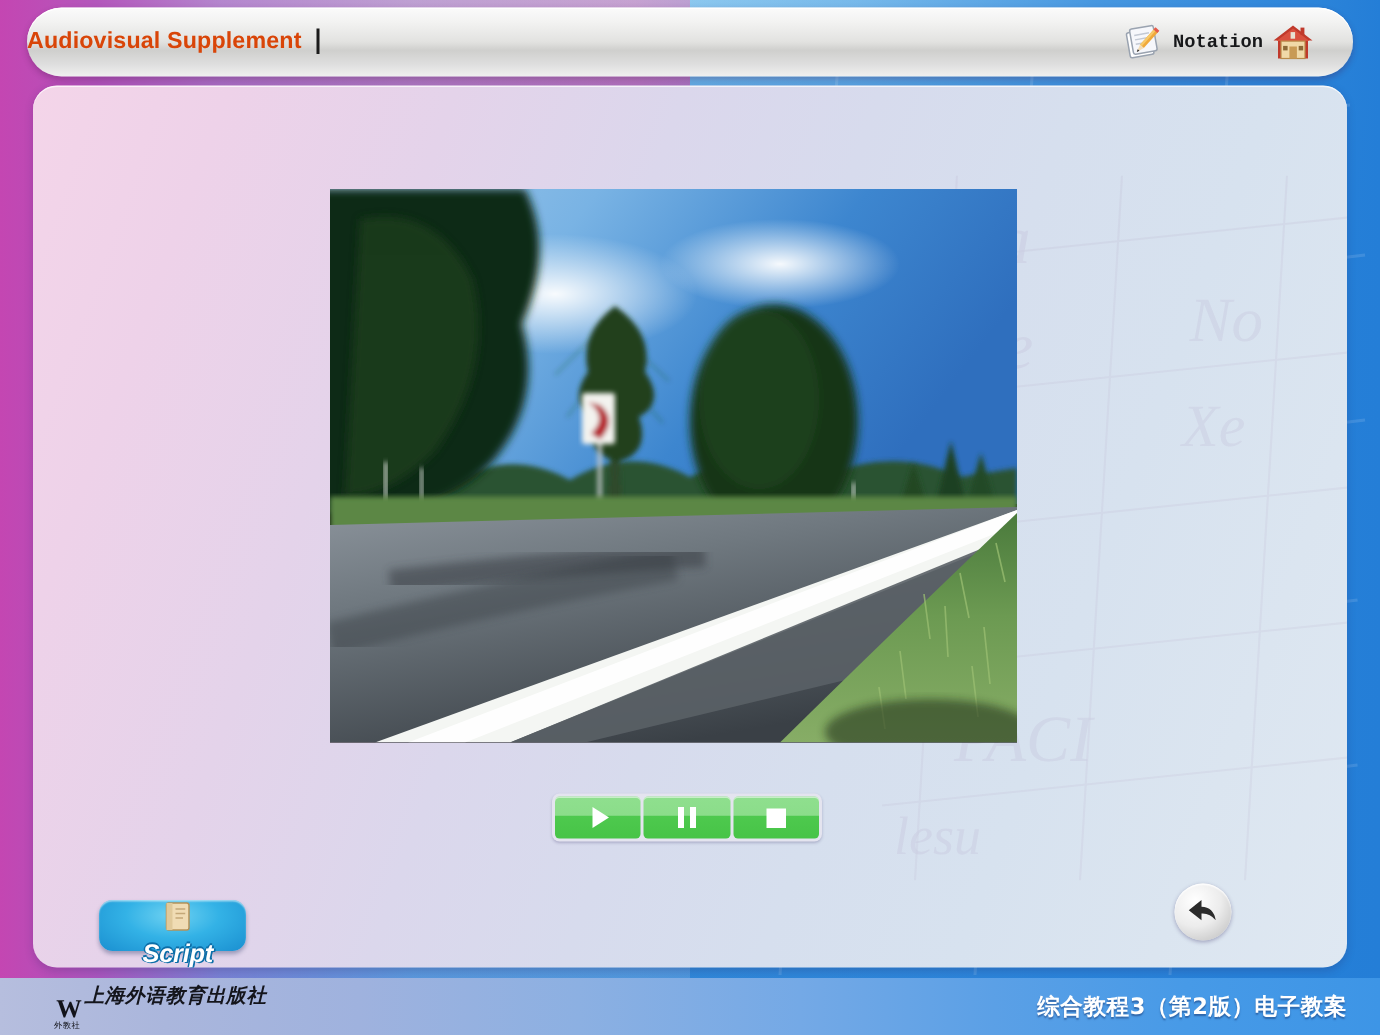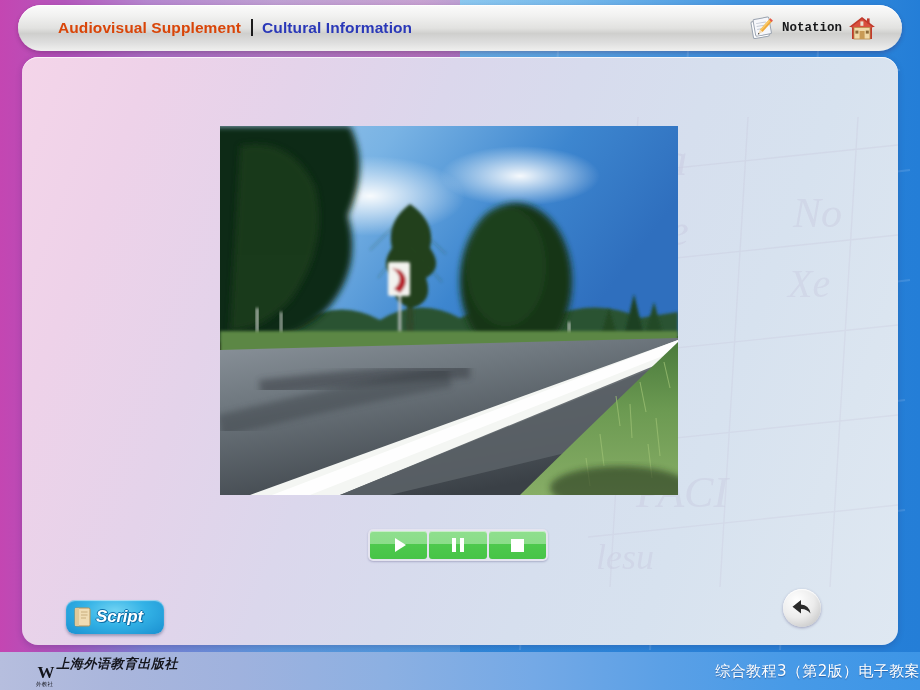--- a/index.html
+++ b/index.html
@@ -95,21 +95,20 @@
         #f0f0ef 100%);
     box-shadow: 0 2px 4px rgba(70,20,70,0.30),
                 inset 0 1px 0 rgba(255,255,255,0.95);
     display: flex;
     align-items: center;
     box-sizing: border-box;
   }
   .title-group {
     display: flex;
     align-items: flex-start;
-    margin-left: 40px;
     white-space: nowrap;
   }
   .title-main {
     color: #d94508;
     font-size: 15.5px;
     font-weight: bold;
     letter-spacing: 0.1px;
   }
   .title-sep {
     width: 2px;
@@ -236,20 +235,21 @@
     background:
       radial-gradient(ellipse at 50% 30%, #6fd2f2 0%, #33b2e6 45%, #1a8fd0 100%);
     box-shadow: 0 2px 3px rgba(20,40,90,0.35),
                 inset 0 1px 1px rgba(255,255,255,0.55);
     display: flex;
     align-items: center;
     gap: 4px;
     padding-left: 7px;
     box-sizing: border-box;
     cursor: pointer;
+    flex-direction: column;
   }
   .script-label {
     color: #ffffff;
     font-size: 17px;
     font-weight: bold;
     font-style: italic;
     letter-spacing: -0.2px;
     text-shadow: 1px 1px 0 #0c6ea8, -1px 0 0 #0c6ea8, 0 -1px 0 #0c6ea8, 1px 0 0 #0c6ea8;
   }
 
@@ -325,23 +325,24 @@
     font-size: 13px;
     color: #14151c;
     font-family: "DejaVu Sans", sans-serif;
     font-style: italic;
     font-weight: bold;
     letter-spacing: 0.5px;
     margin-bottom: 15px;
   }
   .footer-title {
     margin-left: auto;
+    margin-right: 22px;
     color: #ffffff;
     font-size: 15px;
-    font-weight: normal;
+    font-weight: bold;
     font-family: "DejaVu Sans", sans-serif;
     letter-spacing: 0.4px;
     text-shadow: 0 1px 1px rgba(20,50,110,0.5);
     padding-left: 36px;
   }
 </style>
 </head>
 <body>
 
 <div id="stage">
@@ -369,21 +370,20 @@
       <text x="40" y="420" font-size="46">A</text>
       <text x="70" y="520" font-size="54">PACI</text>
       <text x="20" y="600" font-size="44">lesu</text>
     </g>
   </svg>
 
   <div class="header-pill">
     <div class="title-group">
       <span class="title-main">Audiovisual Supplement</span>
       <span class="title-sep"></span>
-      <span class="title-sub">Cultural Information</span>
     </div>
 
     <div class="header-right">
       <span class="icon-box">
         <svg width="26" height="24" viewBox="0 0 26 24" aria-hidden="true">
           <g transform="rotate(-10 13 12)">
             <rect x="2" y="4" width="16" height="17" rx="1.4" fill="#ffffff" stroke="#9aa3b0" stroke-width="1"></rect>
             <rect x="4.5" y="2" width="16" height="17" rx="1.4" fill="#f6f7fb" stroke="#9aa3b0" stroke-width="1"></rect>
             <line x1="7" y1="6.5" x2="17" y2="6.5" stroke="#c3c9d4" stroke-width="1"></line>
             <line x1="7" y1="9.5" x2="17" y2="9.5" stroke="#c3c9d4" stroke-width="1"></line>

